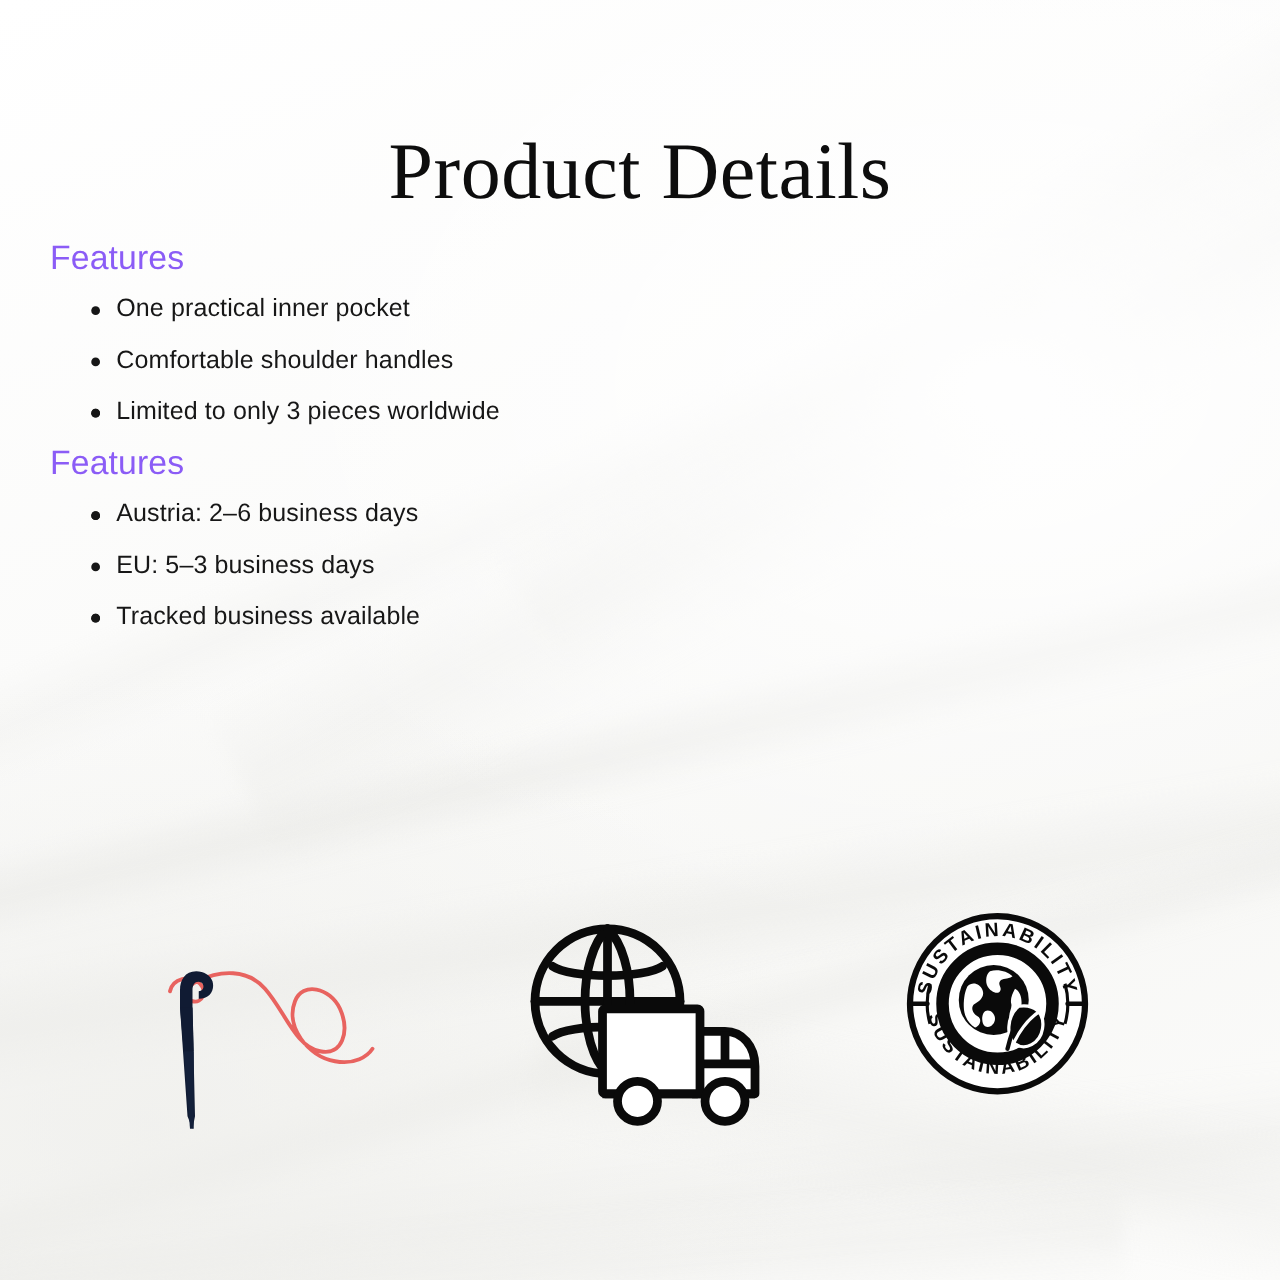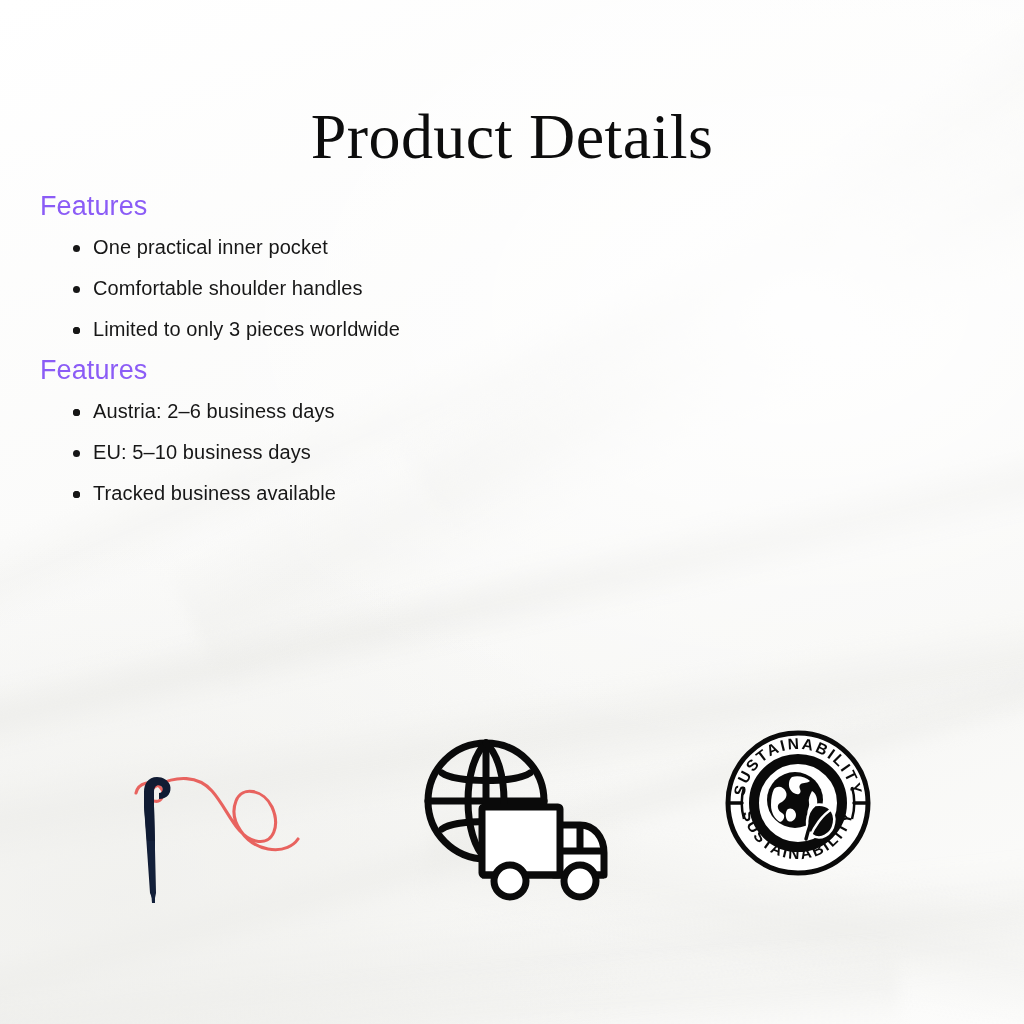--- a/index.html
+++ b/index.html
@@ -184,21 +184,21 @@
         <ul class="bullet-list">
           <li class="bullet-item">
             <span class="dot"></span>
           </li>
           <li class="bullet-item">
             <span class="dot"></span>
             <span>Austria: 2–6 business days</span>
           </li>
           <li class="bullet-item">
             <span class="dot"></span>
-            <span>EU: 5–10 business days</span>
+            <span>EU: 5–3 business days</span>
           </li>
           <li class="bullet-item">
             <span class="dot"></span>
           </li>
           <li class="bullet-item">
             <span class="dot"></span>
             <span>Tracked business available</span>
           </li>
         </ul>
       </div>

